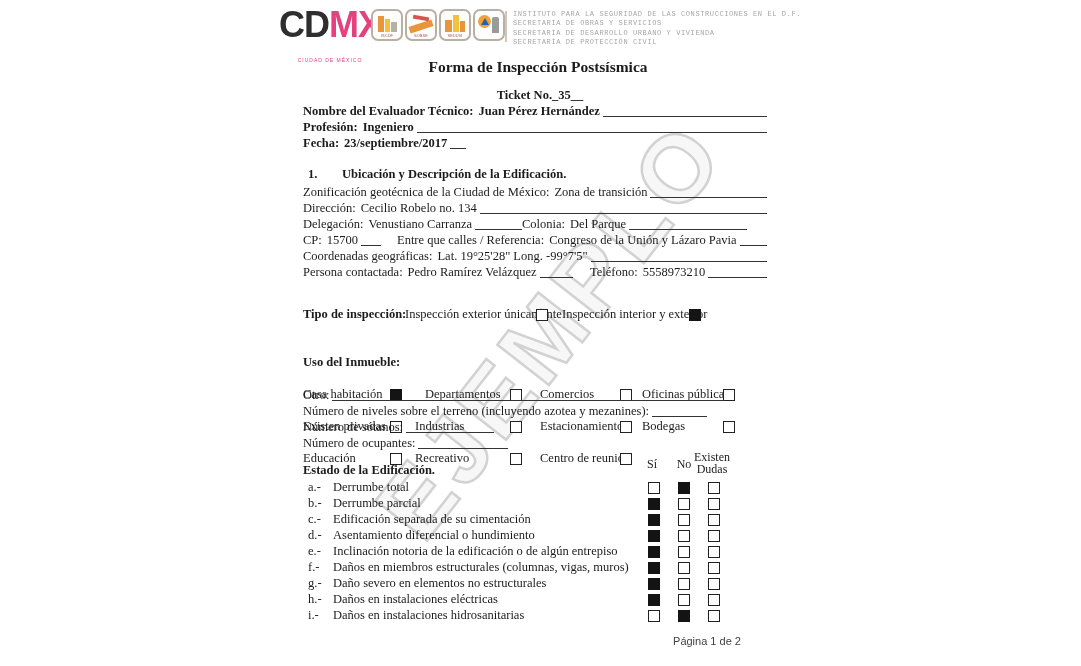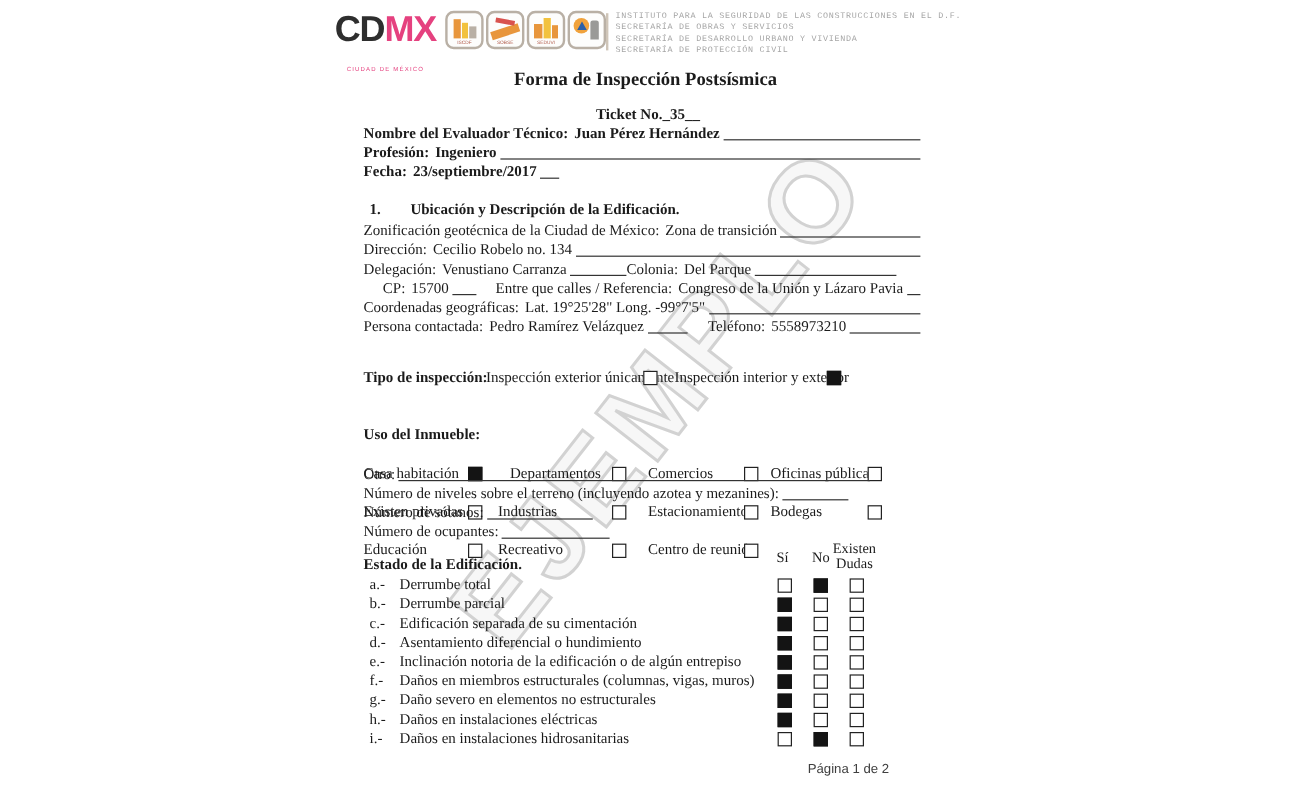--- a/index.html
+++ b/index.html
@@ -1,20 +1,20 @@
 <!DOCTYPE html>
 <html><head>
 <meta charset="utf-8">
 <style>
   html,body{margin:0;padding:0;background:#ffffff;}
   .page{position:relative;width:1081px;height:666px;background:#fff;overflow:hidden;
         font-family:"Liberation Serif",serif;color:#1b1b1b;}
   
   .logo{position:absolute;left:279px;top:11px;font-family:"Liberation Sans",sans-serif;line-height:28px;}
-  .logo .big{font-size:30px;font-weight:bold;letter-spacing:-1px;}
+  .logo .big{font-size:36px;font-weight:bold;letter-spacing:-1px;}
   .logo .cd{color:#2e2e2e;} .logo .mx{color:#e5417f;}
   .logo .tag{display:block;text-align:center;font-size:5px;letter-spacing:1px;color:#e5417f;margin-top:0px;}
   .badges{position:absolute;left:371px;top:9px;display:flex;gap:2px;}
   .badge{width:28px;height:28px;border:2px solid #b9b0a5;border-radius:7px;background:#fdfdfc;
          position:relative;overflow:hidden;}
   .badge .lab{position:absolute;bottom:1px;left:0;right:0;text-align:center;font-size:4px;
               color:#b05a4a;font-family:"Liberation Sans",sans-serif;line-height:4px;}
   .shape{position:absolute;}
   .vsep{position:absolute;left:505px;top:11px;height:31px;border-left:2px solid #cfc5b8;}
   .inst{position:absolute;left:513px;top:10px;font-family:"Liberation Mono",monospace;
@@ -145,21 +145,21 @@
         <span class="val">Venustiano Carranza</span>
         <span class="fill"></span>
       </div>
       <div class="col" style="width:225px;margin-right:20px;">
         <span>Colonia:</span>
         <span class="val">Del Parque</span>
         <span class="fill"></span>
       </div>
     </div>
     <div class="line">
-      <div class="col" style="width:78px;margin-right:16px;margin-left:16px;">
+      <div class="col" style="width:78px;margin-right:16px;">
         <span>CP:</span>
         <span class="val">15700</span>
         <span class="fill"></span>
       </div>
       <div class="col" style="flex:1;justify-content:space-between;">
         <span>Entre que calles / Referencia:</span>
         <span class="val">Congreso de la Unión y Lázaro Pavia</span>
         <span class="fill"></span>
       </div>
     </div>

